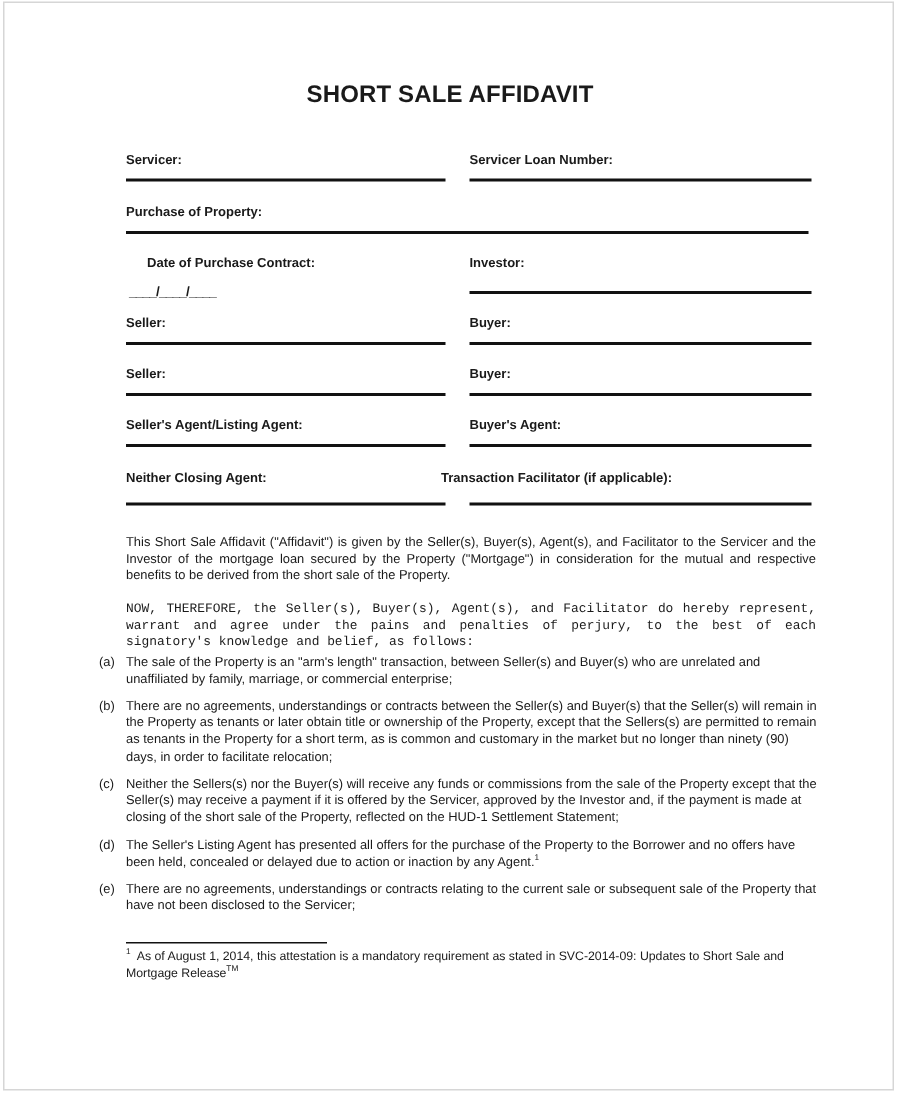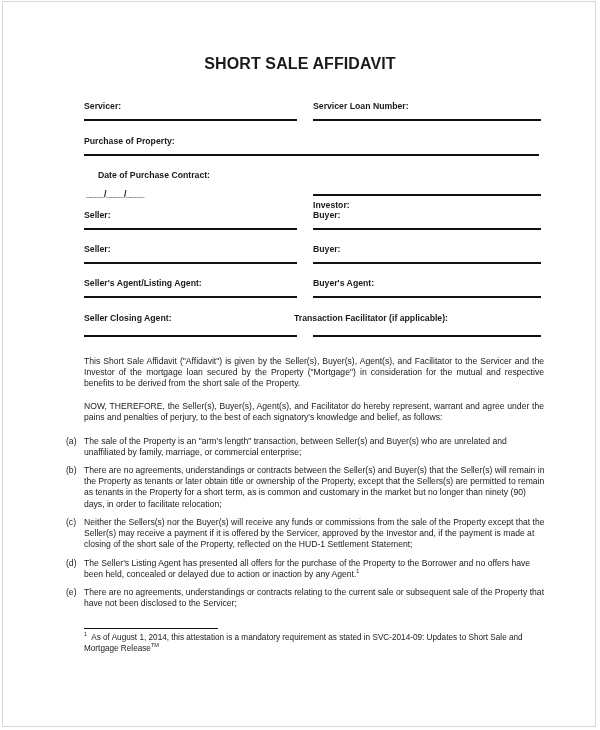--- a/index.html
+++ b/index.html
@@ -27,45 +27,45 @@
 <div class="lbl" style="left:84px; top:101px;">Servicer:</div>
 <div class="line" style="left:84px; top:119px; width:213px;"></div>
 <div class="lbl" style="left:313px; top:101px;">Servicer Loan Number:</div>
 <div class="line" style="left:313px; top:119px; width:228px;"></div>
 
 <div class="lbl" style="left:84px; top:136px;">Purchase of Property:</div>
 <div class="line" style="left:84px; top:154px; width:455px;"></div>
 
 <div class="lbl" style="left:98px; top:170px;">Date of Purchase Contract:</div>
 <div class="date">____/____/____</div>
-<div class="lbl" style="left:313px; top:170px;margin-top:30px;">Investor:</div>
+<div class="lbl" style="left:313px; top:170px;">Investor:</div>
 <div class="line" style="left:313px; top:194px; width:228px;"></div>
 
 <div class="lbl" style="left:84px; top:210px;">Seller:</div>
 <div class="line" style="left:84px; top:228px; width:213px;"></div>
 <div class="lbl" style="left:313px; top:210px;">Buyer:</div>
 <div class="line" style="left:313px; top:228px; width:228px;"></div>
 
 <div class="lbl" style="left:84px; top:244px;">Seller:</div>
 <div class="line" style="left:84px; top:262px; width:213px;"></div>
 <div class="lbl" style="left:313px; top:244px;">Buyer:</div>
 <div class="line" style="left:313px; top:262px; width:228px;"></div>
 
 <div class="lbl" style="left:84px; top:278px;">Seller's Agent/Listing Agent:</div>
 <div class="line" style="left:84px; top:296px; width:213px;"></div>
 <div class="lbl" style="left:313px; top:278px;">Buyer's Agent:</div>
 <div class="line" style="left:313px; top:296px; width:228px;"></div>
 
-<div class="lbl" style="left:84px; top:313px;">Seller Closing Agent:</div>
+<div class="lbl" style="left:84px; top:313px;">Neither Closing Agent:</div>
 <div class="line" style="left:84px; top:335px; width:213px;"></div>
 <div class="lbl" style="left:294px; top:313px;">Transaction Facilitator (if applicable):</div>
 <div class="line" style="left:313px; top:335px; width:228px;"></div>
 
 <div class="para" style="top:356px;">This Short Sale Affidavit ("Affidavit") is given by the Seller(s), Buyer(s), Agent(s), and Facilitator to the Servicer and the Investor of the mortgage loan secured by the Property ("Mortgage") in consideration for the mutual and respective benefits to be derived from the short sale of the Property.</div>
-<div class="para" style="top:401px;">NOW, THEREFORE, the Seller(s), Buyer(s), Agent(s), and Facilitator do hereby represent, warrant and agree under the pains and penalties of perjury, to the best of each signatory's knowledge and belief, as follows:</div>
+<div class="para" style="top:401px;font-family:Liberation Mono, monospace;">NOW, THEREFORE, the Seller(s), Buyer(s), Agent(s), and Facilitator do hereby represent, warrant and agree under the pains and penalties of perjury, to the best of each signatory's knowledge and belief, as follows:</div>
 
 <div class="item" style="top:436px;">
   <span class="mark">(a)</span>
   <span class="txt">The sale of the Property is an "arm's length" transaction, between Seller(s) and Buyer(s) who are unrelated and unaffiliated by family, marriage, or commercial enterprise;</span>
 </div>
 <div class="item" style="top:465px;">
   <span class="mark">(b)</span>
   <span class="txt">There are no agreements, understandings or contracts between the Seller(s) and Buyer(s) that the Seller(s) will remain in the Property as tenants or later obtain title or ownership of the Property, except that the Sellers(s) are permitted to remain as tenants in the Property for a short term, as is common and customary in the market but no longer than ninety (90) days, in order to facilitate relocation;</span>
 </div>
 <div class="item" style="top:517px;">

